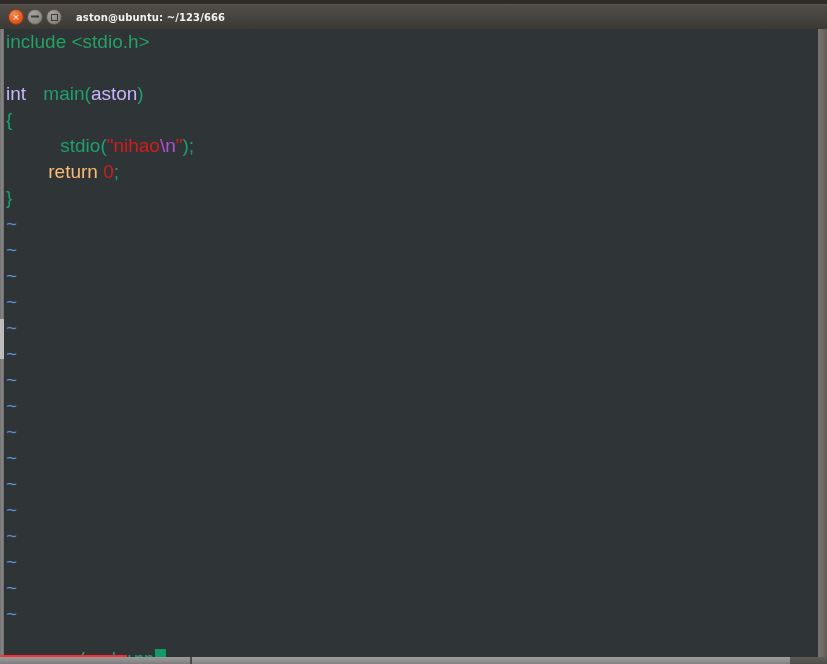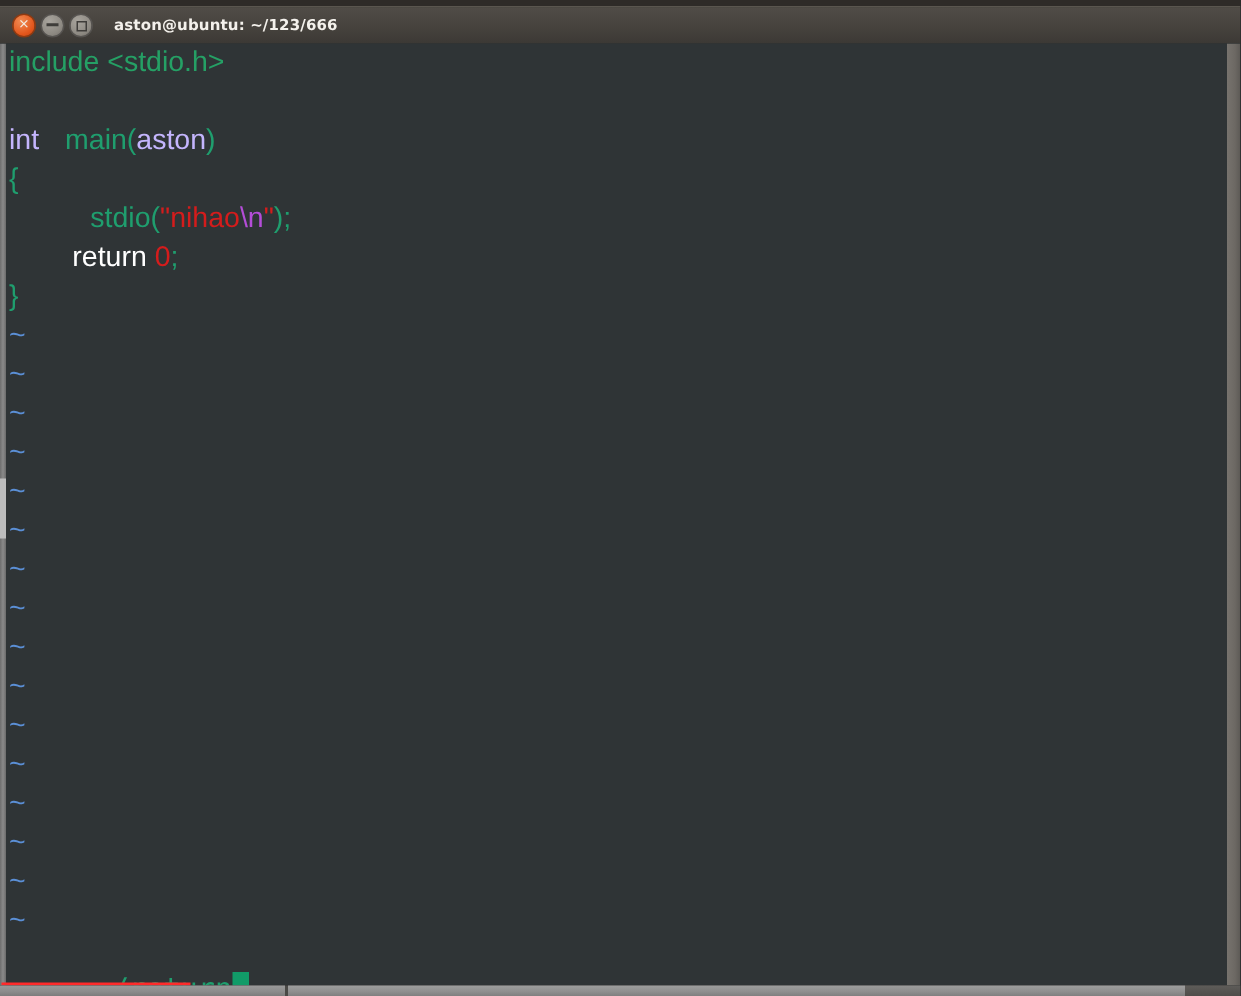--- a/index.html
+++ b/index.html
@@ -132,21 +132,21 @@
     padding-left: 2px;
   }
 
   
   .c-pre    { color: #25a065; }
   .c-type   { color: #c4b5fd; }
   .c-fn     { color: #1f9e6e; padding-left: 12px; }
   .c-punct  { color: #1f9e6e; }
   .c-str    { color: #d41c1c; }
   .c-esc    { color: #b44dd8; }
-  .c-kw     { color: #ffffff; }
+  .c-kw     { color: #fdba74; }
   .c-num    { color: #d41c1c; }
   .c-brace  { color: #1f9e6e; }
   .c-tilde  { color: #5b8fd6; }
   .c-cmd    { color: #1f9e6e; }
 
   .cursor-block {
     display: inline-block;
     width: 11px;
     height: 21px;
     background: #119b68;

